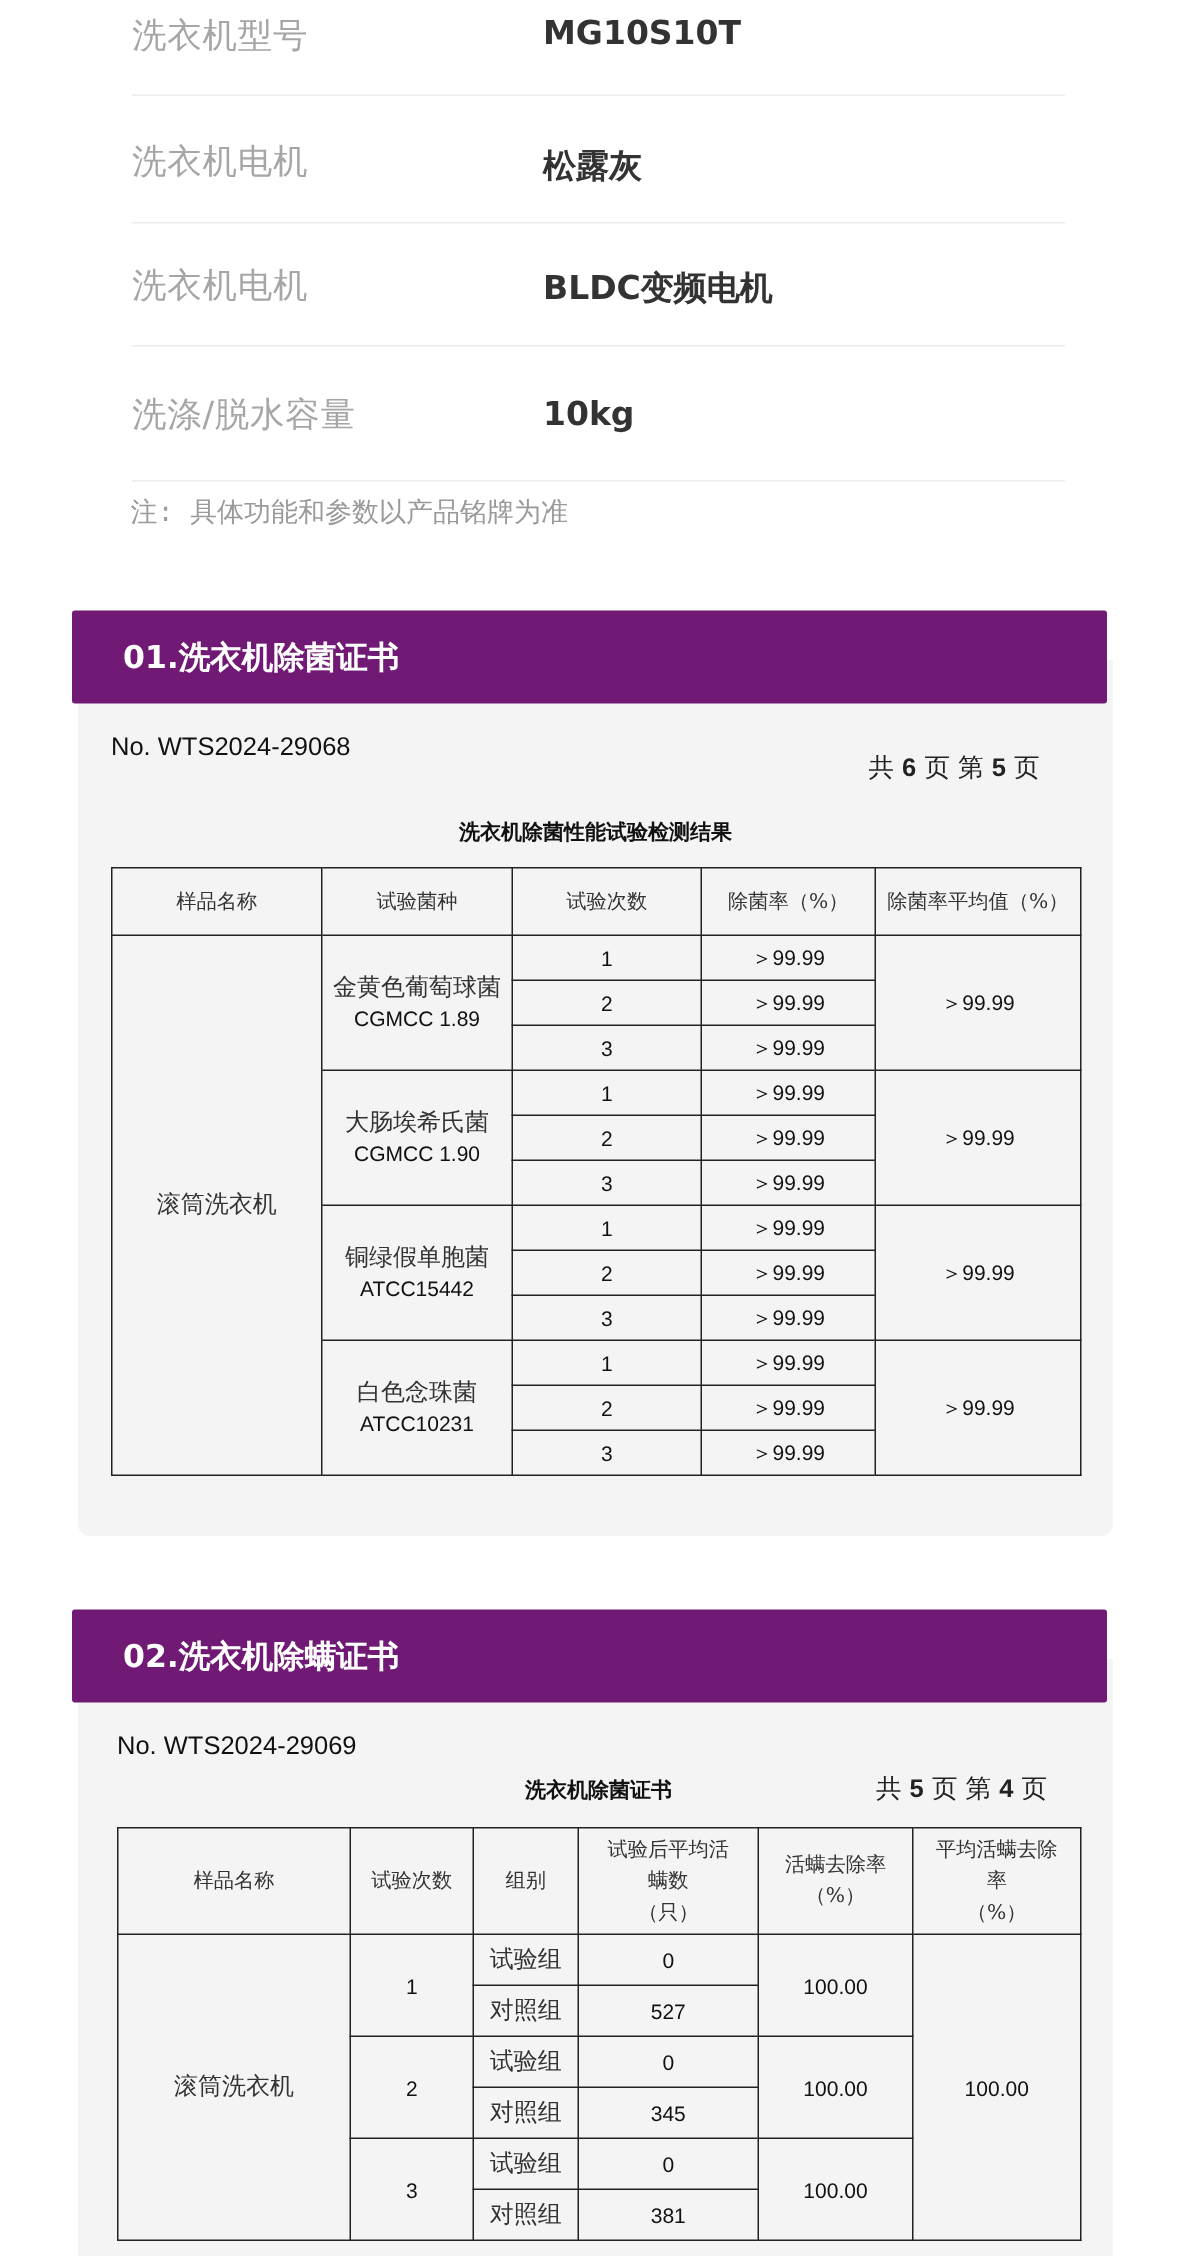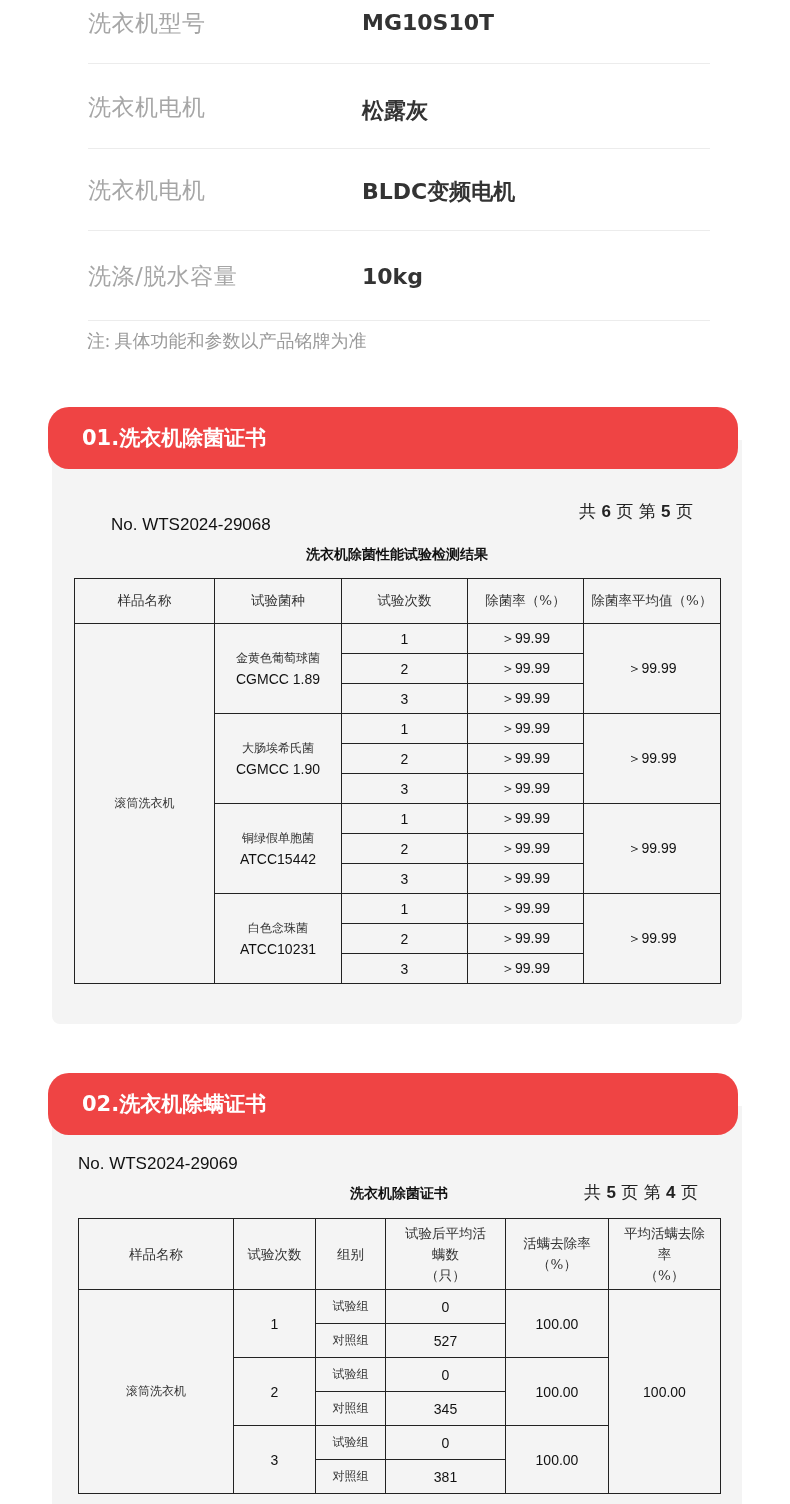--- a/index.html
+++ b/index.html
@@ -4,37 +4,37 @@
 <style>
   * { margin: 0; padding: 0; box-sizing: border-box; }
   html, body { width: 790px; height: 1504px; background: #ffffff; overflow: hidden; }
   body { font-family: "Liberation Sans", "DejaVu Sans", sans-serif; color: #222; position: relative; }
 
   
   .spec { position: absolute; left: 88px; width: 622px; }
   .spec-row { position: relative; border-bottom: 1px solid #ececec; margin-top: 12px; }
   .spec-label { position: absolute; left: 0; font-size: 23px; color: #a6a6a6; font-family: "DejaVu Sans", sans-serif; letter-spacing: 0.5px; }
   .spec-value { position: absolute; left: 274px; font-size: 22px; color: #333; font-weight: bold; font-family: "DejaVu Sans", sans-serif; }
-  .note { position: absolute; left: 87px; top: 329px; font-size: 18px; color: #9a9a9a; font-family: Liberation Serif, serif; text-align: right; }
+  .note { position: absolute; left: 87px; top: 329px; font-size: 18px; color: #9a9a9a; font-family: Liberation Mono, monospace; text-align: right; }
 
   
-  .sec-header { position: absolute; left: 48px; width: 690px; height: 62px; background: #ef4444; border-radius: 21px; }
+  .sec-header { position: absolute; left: 48px; width: 690px; height: 62px; background: #701a75; border-radius: 2px; }
   .sec-header span { position: absolute; left: 34px; top: 17px; font-size: 21px; font-weight: bold; color: #ffffff; font-family: "DejaVu Sans", sans-serif; }
   .sec-body { position: absolute; left: 52px; width: 690px; background: #f4f4f4; border-radius: 0 0 8px 8px; }
 
   .cert-no { position: absolute; font-size: 17px; color: #111; font-family: "Liberation Sans", sans-serif; }
   .cert-page { position: absolute; font-size: 17px; color: #222; font-family: "DejaVu Serif", serif; }
   .cert-page b { font-family: "Liberation Sans", sans-serif; font-weight: bold; }
   .cert-title { position: absolute; font-size: 14px; font-weight: bold; color: #111; font-family: "DejaVu Sans", sans-serif; text-align: center; }
 
   table.cert { position: absolute; border-collapse: collapse; font-size: 14px; color: #111; table-layout: fixed; }
   table.cert td, table.cert th { border: 1.2px solid #222; text-align: center; vertical-align: middle; font-weight: normal; }
   table.cert th { font-family: "DejaVu Serif", serif; font-size: 13.5px; color: #333; }
   .num { font-family: "Liberation Sans", sans-serif; font-size: 14px; }
-  .cn { font-family: "DejaVu Serif", serif; font-size: 12px; color: #333; }
+  .cn { font-family: "DejaVu Serif", serif; font-size: 16px; color: #333; }
   .strain { line-height: 21px; }
   th.bold { font-family: "DejaVu Sans", sans-serif; font-weight: bold; font-size: 13.5px; color: #111; line-height: 21px; }
 </style>
 </head>
 <body>
 
 <div class="spec" style="top:0;">
   <div class="spec-row" style="position:absolute; top:0; width:622px; height:52px;">
     <span class="spec-label" style="top:-4px;">洗衣机型号</span>
     <span class="spec-value" style="top:-2px;">MG10S10T</span>
@@ -52,21 +52,21 @@
     <span class="spec-value" style="top:33px;">10kg</span>
   </div>
 </div>
 <div class="note">注: 具体功能和参数以产品铭牌为准</div>
 
 <div class="sec-body" style="top:440px; height:584px;"></div>
 <div class="sec-header" style="top:407px;">
   <span>01.洗衣机除菌证书</span>
 </div>
 
-<div class="cert-no" style="left:74px; top:515px;margin-left:37px;">No. WTS2024-29068</div>
+<div class="cert-no" style="left:74px; top:488px;">No. WTS2024-29068</div>
 <div class="cert-page" style="left:579px; top:500px;">
   <span>共</span>
   <b>6</b>
   <span>页 第</span>
   <b>5</b>
   <span>页</span>
 </div>
 <div class="cert-title" style="left:74px; width:646px; top:546px;">洗衣机除菌性能试验检测结果</div>
 
 <table class="cert" style="left:74px; top:578px; width:646px;">

